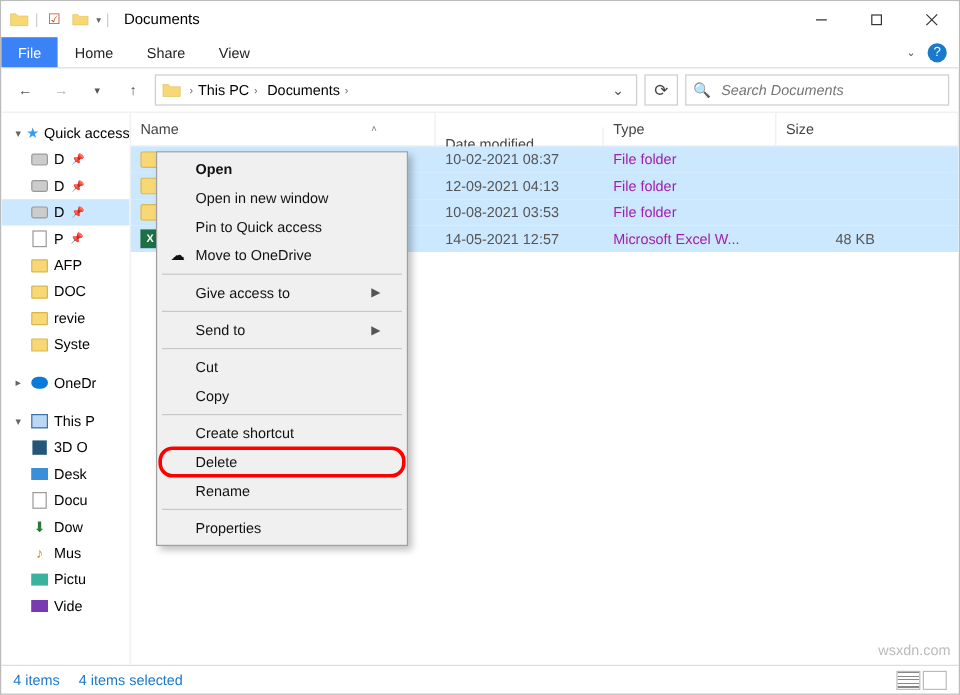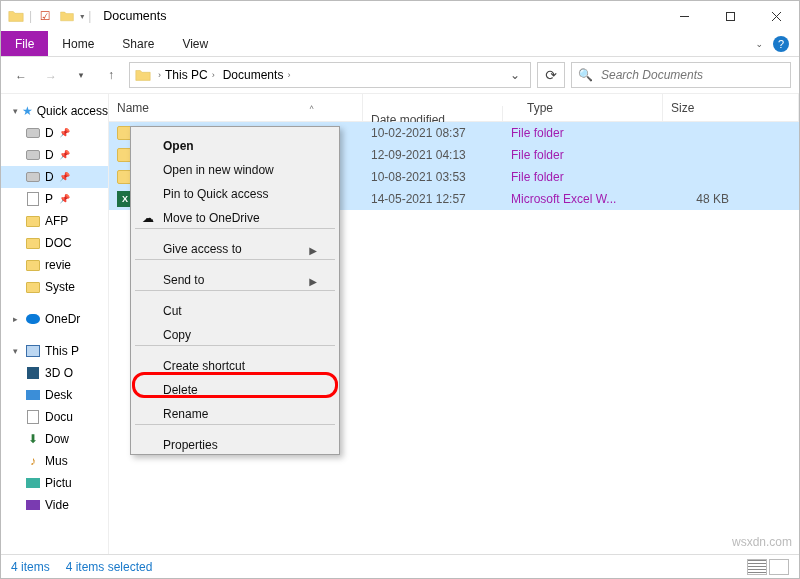--- a/index.html
+++ b/index.html
@@ -9,21 +9,21 @@
   .titlebar { height: 30px; display: flex; align-items: center; background: #fff; }
   .tb-qat { display: flex; align-items: center; gap: 4px; padding: 0 6px; }
   .tb-ico { width: 18px; height: 18px; display: inline-flex; align-items: center; justify-content: center; }
   .folder-svg { fill: #f8d777; stroke: #d8b84c; stroke-width: .5; }
   .tb-title { margin-left: 6px; font-size: 12.5px; }
   .winbtns { margin-left: auto; display: flex; }
   .winbtn { width: 46px; height: 30px; display: flex; align-items: center; justify-content: center; }
   .winbtn svg { stroke: #333; stroke-width: 1; fill: none; }
   
   .ribbon { height: 26px; border-bottom: 1px solid #ddd; display: flex; align-items: center; background: #fff; }
-  .ribbon .file { background: #a21caf; color: #fff; padding: 4px 14px; height: 100%; display: flex; align-items: center; }
+  .ribbon .file { background: #3b82f6; color: #fff; padding: 4px 14px; height: 100%; display: flex; align-items: center; }
   .ribbon .tab { padding: 4px 14px; color: #222; }
   .ribbon .right { margin-left: auto; display: flex; align-items: center; gap: 10px; padding-right: 10px; }
   .help-icon { width: 16px; height: 16px; border-radius: 50%; background: #1979ca; color: #fff; line-height: 16px; text-align: center; font-size: 11px; }
   
   .addrbar { height: 36px; display: flex; align-items: center; gap: 6px; padding: 4px 8px; }
   .navarrow { width: 24px; height: 24px; display: flex; align-items: center; justify-content: center; color: #555; }
   .navarrow.dis { color: #bbb; }
   .crumbbox { flex: 1; border: 1px solid #ccc; height: 26px; display: flex; align-items: center; padding: 0 4px; }
   .crumbbox .fi { width: 18px; height: 18px; margin-right: 6px; }
   .crumb { padding: 2px 4px; display: flex; align-items: center; gap: 4px; }
@@ -44,36 +44,36 @@
   .ico-folder { background: #f8d777; width: 14px; height: 11px; border-radius: 1px; border: 1px solid #d8b84c; }
   .ico-page { background: #fff; width: 12px; height: 14px; border: 1px solid #999; position: relative; }
   .ico-onedrive { width: 14px; height: 10px; background: #0a7ad8; border-radius: 50%/60%; }
   .pin { color: #777; font-size: 9px; margin-left: 2px; }
   
   .content { flex: 1; display: flex; flex-direction: column; }
   .columns { display: flex; height: 28px; border-bottom: 1px solid #eee; align-items: center; color: #444; }
   .col { padding: 0 8px; border-right: 1px solid #eee; height: 100%; display: flex; align-items: center; gap: 4px; }
   .col.name { width: 254px; }
   .col.date { width: 140px; margin-top: 24px; }
-  .col.type { width: 144px; margin-left: 16px; }
+  .col.type { width: 144px; }
   .col.size { flex: 1; justify-content: flex-start; }
   .sort-ind { font-size: 8px; color: #777; margin-left: auto; padding-right: 40px; }
   .rows { position: relative; flex: 1; }
   .row { display: flex; height: 22px; align-items: center; }
   .row.sel { background: #cce8ff; }
   .cell { padding: 0 8px; overflow: hidden; white-space: nowrap; text-overflow: ellipsis; }
   .cell.name { width: 254px; display: flex; align-items: center; gap: 6px; }
   .cell.date { width: 140px; color: #555; }
   .cell.type { width: 144px; color: #a21caf; }
   .cell.size { width: 90px; text-align: right; color: #555; }
   .ico-folder2 { background: #f8d777; border: 1px solid #dcb94e; border-radius: 2px; width: 18px; height: 14px; }
   .ico-excel { background: #1d7044; width: 16px; height: 16px; display: inline-flex; align-items: center; justify-content: center; color: #fff; font-size: 9px; font-weight: bold; }
   
   .ctxmenu { position: absolute; left: 130px; top: 126px; width: 210px; background: #f0f0f0; border: 1px solid #a0a0a0; box-shadow: 3px 3px 6px rgba(0,0,0,.25); padding: 2px; }
-  .ctxmenu .mi { height: 24px; display: flex; align-items: flex-end; padding: 0 20px 0 30px; position: relative; color: #111; }
+  .ctxmenu .mi { height: 24px; display: flex; align-items: center; padding: 0 20px 0 30px; position: relative; color: #111; }
   .ctxmenu .mi .glyph { position: absolute; left: 6px; width: 18px; text-align: center; }
   .ctxmenu .mi .sub { margin-left: auto; color: #555; font-size: 10px; }
   .ctxmenu .mi.bold { font-weight: 600; }
   .ctxmenu hr { border: 0; border-top: 1px solid #c8c8c8; margin: 3px 2px; }
   .ctxmenu .mi.highlight { outline: 3px solid #ff0000; outline-offset: -2px; border-radius: 11px; }
   
   .status { height: 24px; border-top: 1px solid #ddd; display: flex; align-items: center; padding: 0 10px; gap: 16px; color: #1979ca; font-size: 12px; }
   .status .viewbtns { margin-left: auto; display: flex; gap: 2px; }
   .watermark { position: absolute; right: 8px; bottom: 30px; color: #bbb; font-size: 12px; }
 </style>

